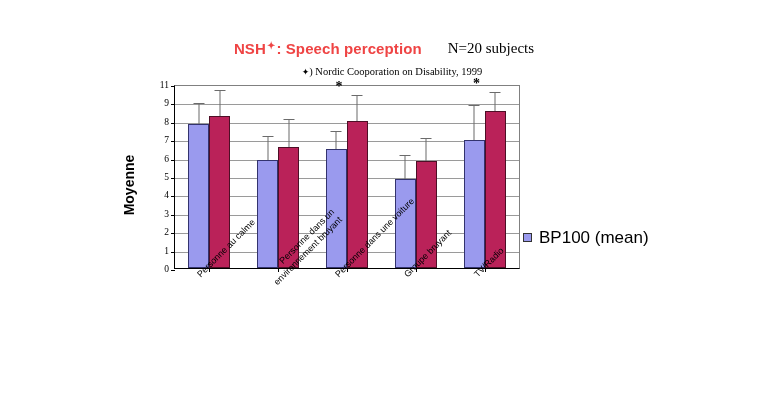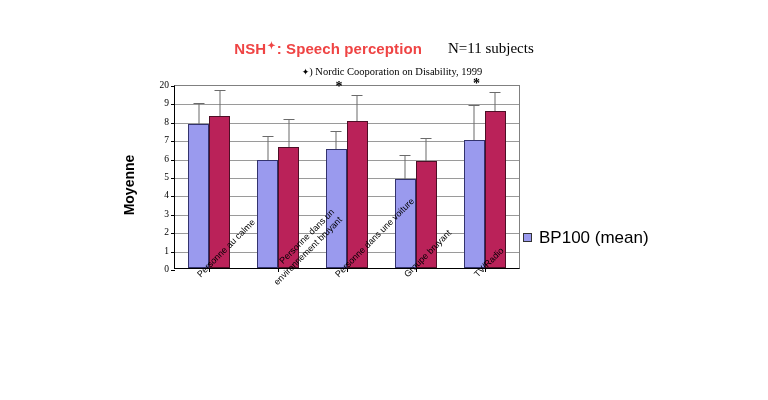--- a/index.html
+++ b/index.html
@@ -216,42 +216,42 @@
     font-size: 17px;
     color: #000;
   }
 </style>
 </head>
 <body>
 
 <div id="root">
 
   <div id="title-block">
-    <span id="chart-title"><span>NSH</span><span class="dia">✦</span><span>: Speech perception</span></span><span id="subjects-note">N=11 subjects</span>
+    <span id="chart-title"><span>NSH</span><span class="dia">✦</span><span>: Speech perception</span></span><span id="subjects-note">N=20 subjects</span>
   </div>
 
   <div id="footnote"><span class="dia">✦</span><span>) Nordic Cooporation on Disability, 1999</span></div>
 
   <div id="yaxis-title">
     <span>Moyenne</span>
   </div>
 
   <div id="plot-wrap">
     <div id="ytick-col">
         <div class="ytick-label" style="top: 185px;">0</div>
         <div class="ytick-label" style="top: 166.6px;">1</div>
         <div class="ytick-label" style="top: 148.2px;">2</div>
         <div class="ytick-label" style="top: 129.8px;">3</div>
         <div class="ytick-label" style="top: 111.4px;">4</div>
         <div class="ytick-label" style="top: 93px;">5</div>
         <div class="ytick-label" style="top: 74.6px;">6</div>
         <div class="ytick-label" style="top: 56.2px;">7</div>
         <div class="ytick-label" style="top: 37.8px;">8</div>
         <div class="ytick-label" style="top: 19.4px;">9</div>
-        <div class="ytick-label" style="top: 1px;">20</div>
+        <div class="ytick-label" style="top: 1px;">11</div>
       </div>
     <div id="plot-area">
       <div id="grid-layer">
           <div class="ytickmark" style="top: 184px; right: auto; left: -4px;"></div>
           <div class="gridline" style="top: 165.6px;"></div>
           <div class="ytickmark" style="top: 165.6px; right: auto; left: -4px;"></div>
           <div class="gridline" style="top: 147.2px;"></div>
           <div class="ytickmark" style="top: 147.2px; right: auto; left: -4px;"></div>
           <div class="gridline" style="top: 128.8px;"></div>
           <div class="ytickmark" style="top: 128.8px; right: auto; left: -4px;"></div>

